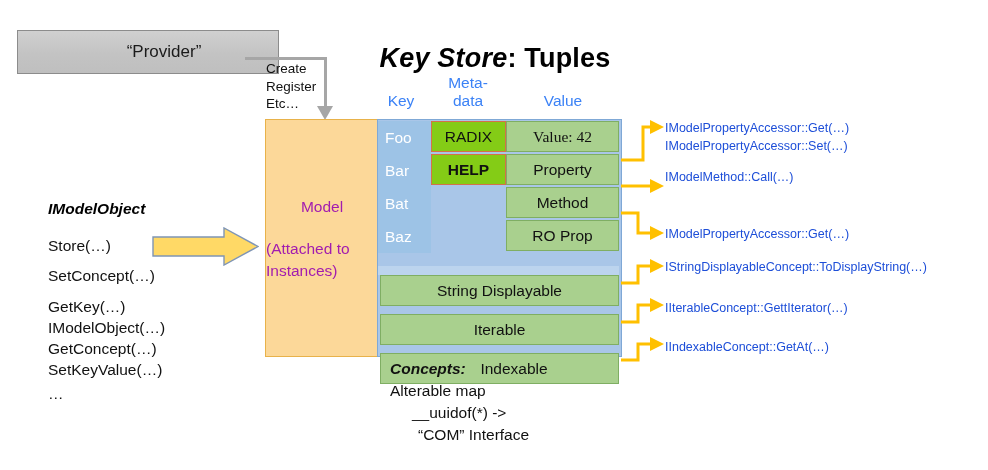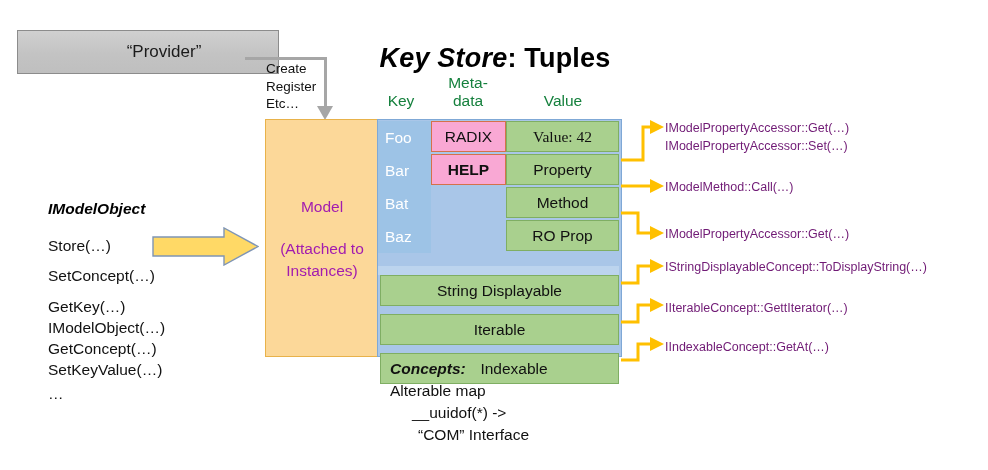--- a/index.html
+++ b/index.html
@@ -36,44 +36,44 @@
   }
 
   
   #title{
     left:330px;top:43px;width:330px;text-align:center;
     font-size:27px;font-weight:bold;letter-spacing:.2px;
   }
   #title .ital{font-style:italic;}
 
   
-  .col-head{font-size:15.5px;text-align:center;line-height:18px;color:#15803d;}
+  .col-head{font-size:15.5px;text-align:center;line-height:18px;color:#3b82f6;}
   #head-key{left:372px;top:92px;width:58px;}
   #head-meta{left:432px;top:74px;width:72px;}
   #head-value{left:507px;top:92px;width:112px;}
 
   
   #model-box{
     left:265px;top:119px;width:112px;height:236px;
     background:#fcd899;border:1px solid #e8b24a;
     font-size:15.5px;color:#a21caf;
   }
   #model-label{left:0;top:78px;width:112px;text-align:center;}
-  #model-sub{left:0;top:118px;width:112px;text-align:center;line-height:22px;}
+  #model-sub{left:0;top:118px;width:112px;line-height:22px;}
 
   #table-area{left:377px;top:119px;width:243px;height:236px;background:#a9c6e8;border:1px solid #7fa8d6;}
 
   .keycell{
     position:absolute;left:0;width:53px;height:33px;
     color:#ffffff;font-size:15.5px;
     display:flex;align-items:center;padding-left:7px;box-sizing:border-box;
   }
   .metacell{
     position:absolute;left:53px;width:75px;height:31px;
-    background:#f9a8d4;border:1px solid #d4714a;
+    background:#84cc16;border:1px solid #d4714a;
     display:flex;align-items:center;justify-content:center;
     font-size:15.5px;color:#111;box-sizing:border-box;
   }
   .valcell{
     position:absolute;left:128px;width:113px;height:31px;
     background:#a9d08e;border:1px solid #7fae63;
     display:flex;align-items:center;justify-content:center;
     font-size:15.5px;color:#111;box-sizing:border-box;
   }
   .conceptcell{
@@ -91,21 +91,21 @@
   
   #big-arrow{left:152px;top:227px;width:107px;height:39px;}
 
   
   #concepts{left:390px;top:358px;width:270px;font-size:15.5px;line-height:22px;color:#111;}
   #concepts .hdr{font-weight:bold;font-style:italic;}
   .ind1{padding-left:22px;}
   .ind2{padding-left:28px;}
 
   
-  .ann{position:absolute;left:665px;font-size:12.5px;color:#701a75;line-height:16px;white-space:nowrap;}
+  .ann{position:absolute;left:665px;font-size:12.5px;color:#1d4ed8;line-height:16px;white-space:nowrap;}
 
   
   #connectors{position:absolute;left:0;top:0;width:988px;height:470px;pointer-events:none;}
 </style>
 </head>
 <body>
 
 <div class="abs" id="provider-box">
   <span>“Provider”</span>
 </div>
@@ -202,17 +202,17 @@
     <polygon points="650,179 664,186 650,193"></polygon>
     <polygon points="650,226 664,233 650,240"></polygon>
     <polygon points="650,259 664,266 650,273"></polygon>
     <polygon points="650,298 664,305 650,312"></polygon>
     <polygon points="650,337 664,344 650,351"></polygon>
   </g>
 </svg>
 
 <div class="ann" style="top:120px;">IModelPropertyAccessor::Get(…)</div>
 <div class="ann" style="top:138px;">IModelPropertyAccessor::Set(…)</div>
-<div class="ann" style="top:179px;text-align:center;">IModelMethod::Call(…)</div>
+<div class="ann" style="top:169px;text-align:center;">IModelMethod::Call(…)</div>
 <div class="ann" style="top:226px;">IModelPropertyAccessor::Get(…)</div>
 <div class="ann" style="top:259px;">IStringDisplayableConcept::ToDisplayString(…)</div>
 <div class="ann" style="top:300px;">IIterableConcept::GettIterator(…)</div>
 <div class="ann" style="top:339px;">IIndexableConcept::GetAt(…)</div>
 
 </body></html>

